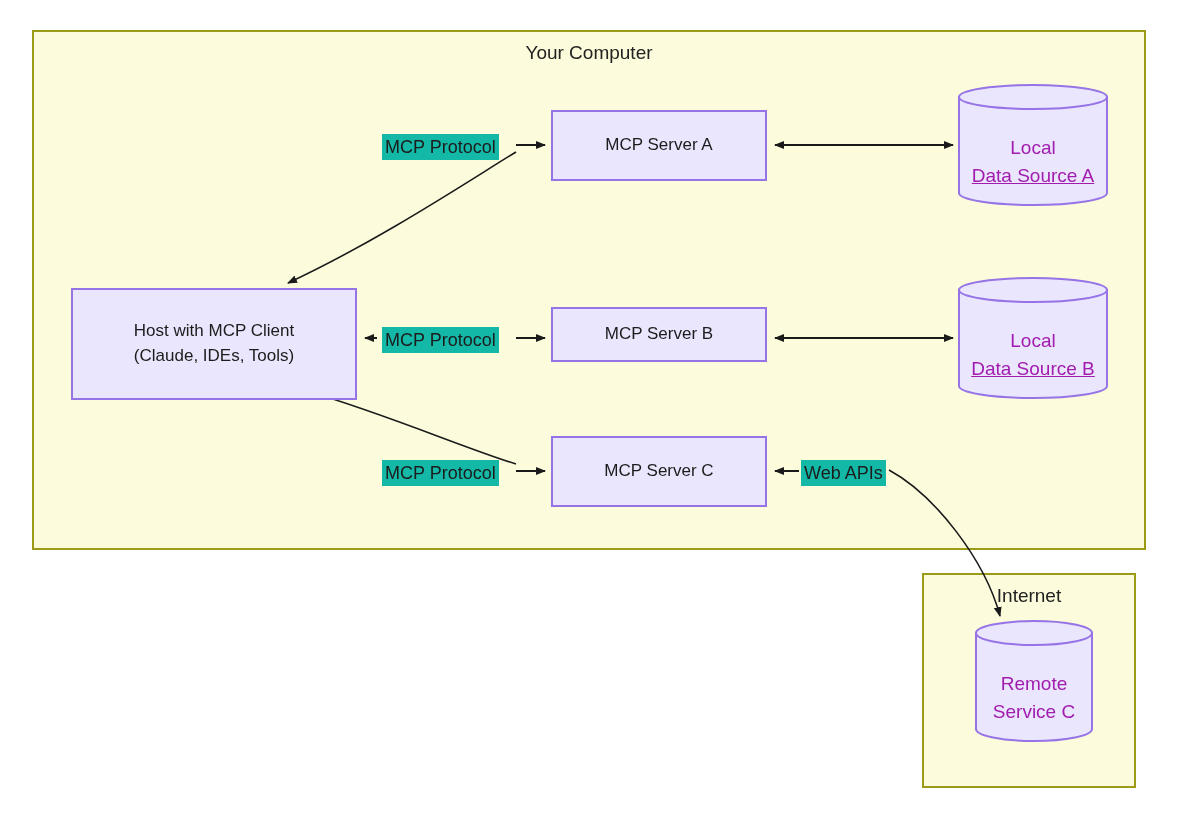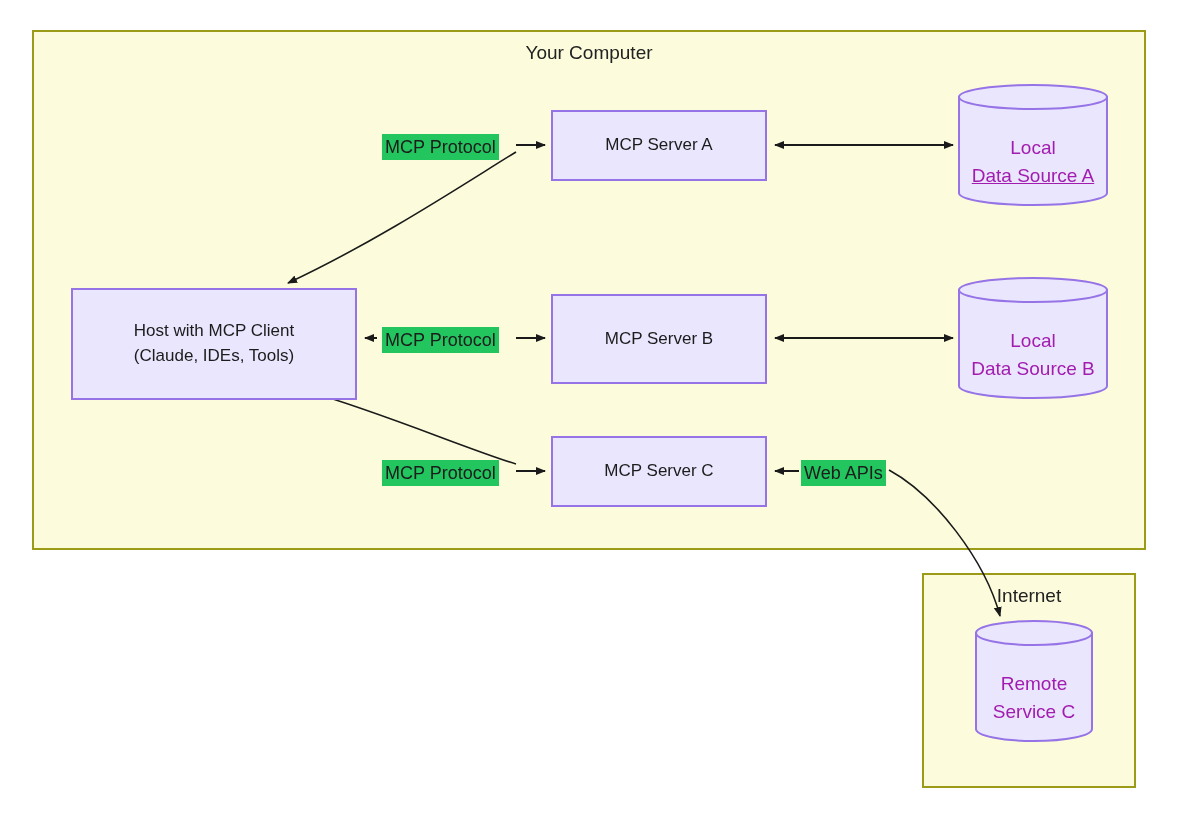--- a/index.html
+++ b/index.html
@@ -68,21 +68,21 @@
     flex-direction: column;
     align-items: center;
     justify-content: center;
     font-size: 17px;
     color: #1c1c1c;
     line-height: 1.45;
     text-align: center;
   }
   #node-host      { left: 71px;  top: 288px; width: 286px; height: 112px; }
   #node-server-a  { left: 551px; top: 110px; width: 216px; height: 71px; }
-  #node-server-b  { left: 551px; top: 294px; width: 216px; height: 90px; }
+  #node-server-b  { left: 551px; top: 307px; width: 216px; height: 55px; }
   #node-server-c  { left: 551px; top: 436px; width: 216px; height: 71px; }
 
   
   .cylinder {
     position: absolute;
   }
   .cylinder svg {
     position: absolute;
     left: 0;
     top: 0;
@@ -102,21 +102,21 @@
   #cyl-source-b { left: 958px; top: 277px; width: 150px; height: 122px; }
   #cyl-remote-c { left: 975px; top: 620px; width: 118px; height: 122px; }
 
   #cyl-source-a .cyl-label { top: 50px; }
   #cyl-source-b .cyl-label { top: 50px; }
   #cyl-remote-c .cyl-label { top: 50px; }
 
   
   .edge-label {
     position: absolute;
-    background: #22c55e;
+    background: #14b8a6;
     color: #1c1c1c;
     font-size: 18px;
     line-height: 22px;
     padding: 2px 3px;
     white-space: nowrap;
   }
   #lbl-proto-a { left: 382px; top: 134px; }
   #lbl-proto-b { left: 382px; top: 327px; }
   #lbl-proto-c { left: 382px; top: 460px; }
   #lbl-webapis { left: 801px; top: 460px; }
@@ -206,21 +206,21 @@
     <div class="cyl-label">Local</div>
     <div class="cyl-label" style="top:78px;text-decoration:underline;">Data Source A</div>
   </div>
 
   <div class="cylinder" id="cyl-source-b">
     <svg width="150" height="122" viewBox="0 0 150 122">
       <path d="M1,13 L1,109 A74,12 0 0 0 149,109 L149,13 Z" fill="#e9e6fd" stroke="#9673e6" stroke-width="2"></path>
       <ellipse cx="75" cy="13" rx="74" ry="12" fill="#e9e6fd" stroke="#9673e6" stroke-width="2"></ellipse>
     </svg>
     <div class="cyl-label">Local</div>
-    <div class="cyl-label" style="top:78px;">Data Source B</div>
+    <div class="cyl-label" style="top:78px;text-decoration:underline;">Data Source B</div>
   </div>
 
   <div class="cylinder" id="cyl-remote-c">
     <svg width="118" height="122" viewBox="0 0 118 122">
       <path d="M1,13 L1,109 A58,12 0 0 0 117,109 L117,13 Z" fill="#e9e6fd" stroke="#9673e6" stroke-width="2"></path>
       <ellipse cx="59" cy="13" rx="58" ry="12" fill="#e9e6fd" stroke="#9673e6" stroke-width="2"></ellipse>
     </svg>
     <div class="cyl-label">Remote</div>
     <div class="cyl-label" style="top:78px;">Service C</div>
   </div>

